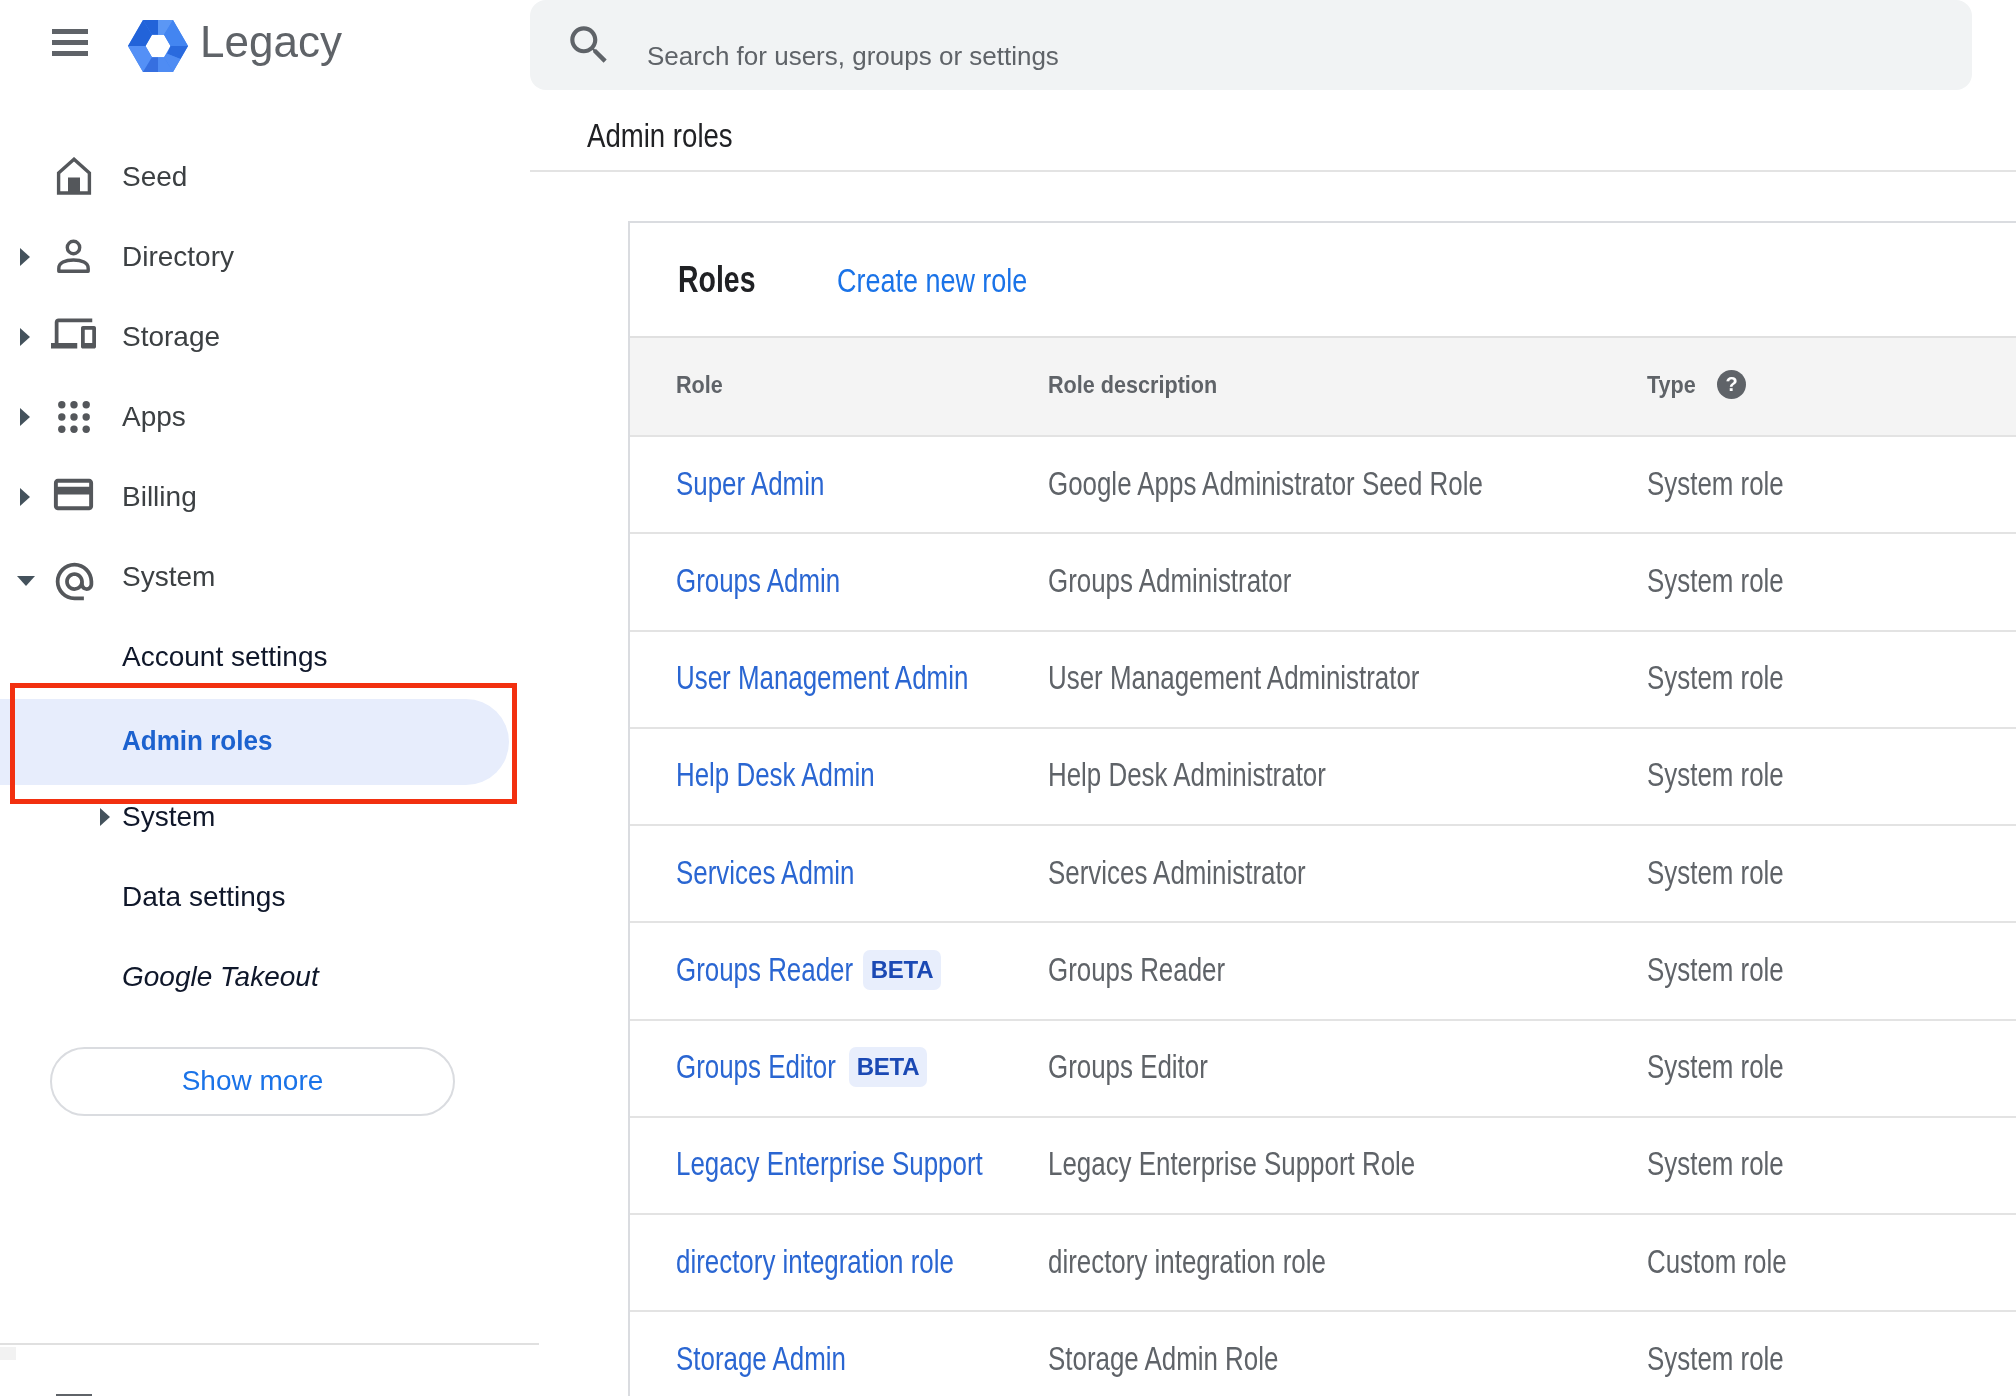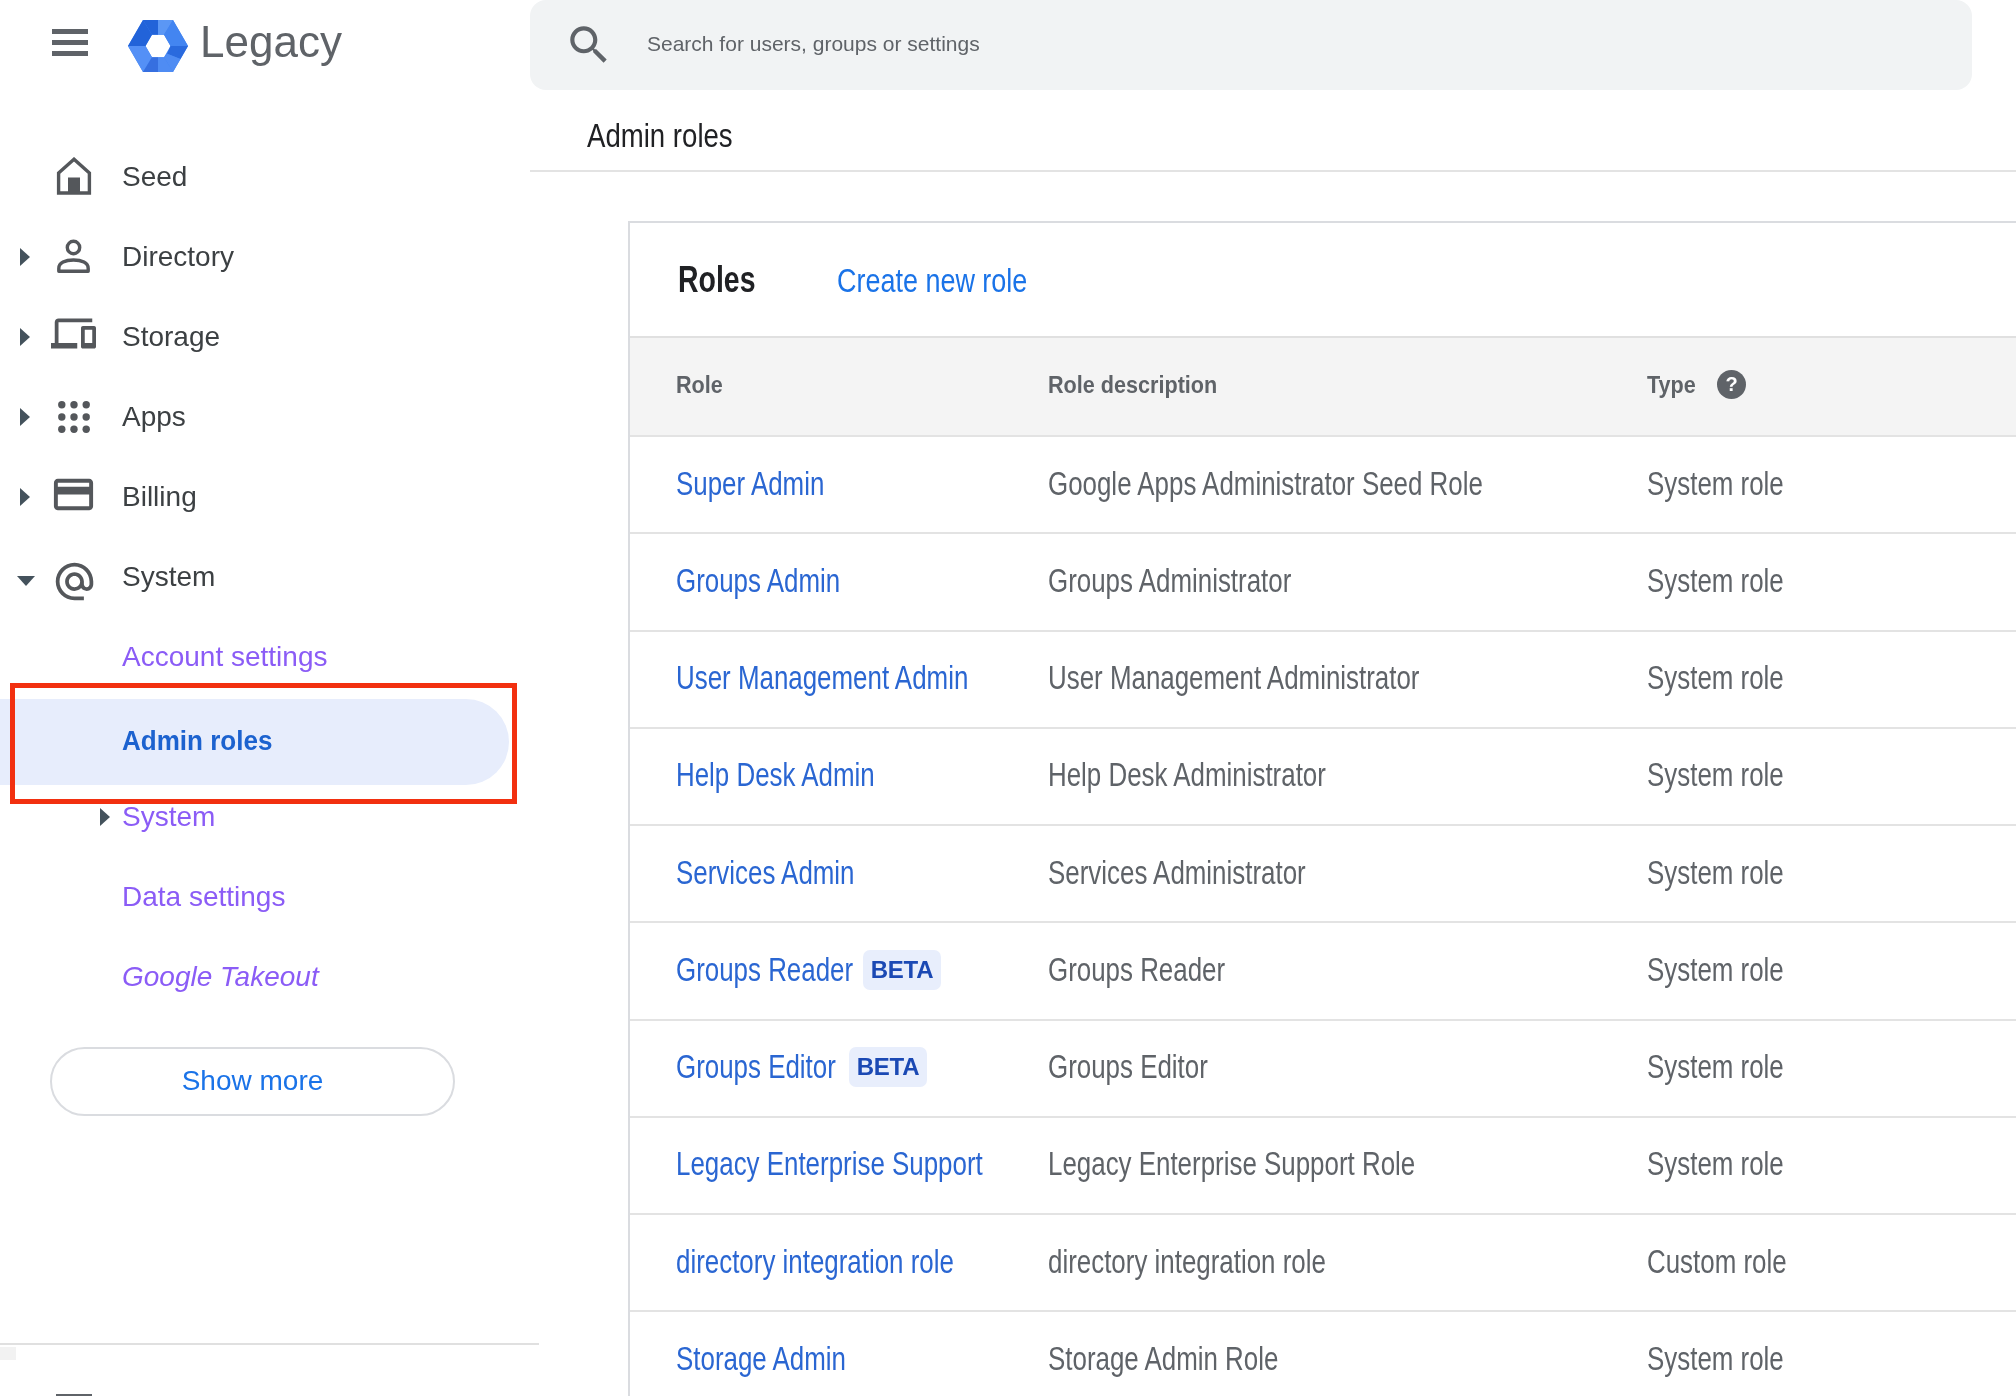--- a/index.html
+++ b/index.html
@@ -4,21 +4,21 @@
 <style>
 * { margin:0; padding:0; box-sizing:border-box; }
 html,body { width:2016px; height:1396px; background:#fff; font-family:"Liberation Sans",sans-serif; overflow:hidden; }
 .abs { position:absolute; }
 .txt { position:absolute; white-space:nowrap; }
 .hline { position:absolute; height:2px; }
 .vline { position:absolute; width:2px; }
 .tri-r { position:absolute; width:0; height:0; border-top:9px solid transparent; border-bottom:9px solid transparent; border-left:10px solid #44525c; }
 .tri-d { position:absolute; width:0; height:0; border-left:9px solid transparent; border-right:9px solid transparent; border-top:10px solid #44525c; }
 .navtxt { position:absolute; left:122px; height:40px; line-height:40px; font-size:28px; color:#3c4043; white-space:nowrap; }
-.subtxt { position:absolute; left:122px; height:40px; line-height:40px; font-size:28px; color:#8b5cf6; white-space:nowrap; }
+.subtxt { position:absolute; left:122px; height:40px; line-height:40px; font-size:28px; color:#0f172a; white-space:nowrap; }
 .rowlink { position:absolute; left:676px; height:44px; line-height:44px; font-size:33px; color:#2a66d2; white-space:nowrap; transform:scaleX(0.785); transform-origin:0 50%; }
 .rowdesc { position:absolute; left:1048px; height:44px; line-height:44px; font-size:33px; color:#5f6368; white-space:nowrap; transform:scaleX(0.785); transform-origin:0 50%; }
 .rowtype { position:absolute; left:1647px; height:44px; line-height:44px; font-size:33px; color:#5f6368; white-space:nowrap; transform:scaleX(0.785); transform-origin:0 50%; }
 .beta { position:absolute; width:78px; height:40px; background:#e8eefc; border-radius:7px; color:#1b49b4; font-size:24px; font-weight:bold; text-align:center; line-height:40px; letter-spacing:-0.3px; }
 .sep { position:absolute; left:630px; right:0; height:2px; background:#e3e3e3; }
 </style>
 </head>
 <body>
 
 <div class="abs" style="left:52px;top:29px;width:36px;height:5px;background:#5f6368;"></div>
@@ -36,21 +36,21 @@
   <polygon points="52.5,40 45,53 36,38.2 39.2,34.7" fill="#4f8cf3"></polygon>
   <polygon points="45,53 30,53 30,38.2 36,38.2" fill="#4f8cf3"></polygon>
   <polygon points="30,53 15,53 24,38.2 30,38.2" fill="#366fe0"></polygon>
 </svg>
 <div class="txt" style="left:200px;top:20px;height:44px;line-height:44px;font-size:44px;color:#5f6368;">Legacy</div>
 
 <div class="abs" style="left:530px;top:0px;width:1442px;height:90px;background:#f1f3f4;border-radius:16px;"></div>
 <svg class="abs" style="left:564px;top:20px;" width="50" height="50" viewBox="0 0 24 24" fill="#5f6368">
   <path d="M15.5 14h-.79l-.28-.27C15.41 12.59 16 11.11 16 9.5 16 5.91 13.09 3 9.5 3S3 5.91 3 9.5 5.91 16 9.5 16c1.61 0 3.09-.59 4.23-1.57l.27.28v.79l5 4.99L20.49 19l-4.99-5zm-6 0C7.01 14 5 11.99 5 9.5S7.01 5 9.5 5 14 7.01 14 9.5 11.99 14 9.5 14z"></path>
 </svg>
-<div class="txt" style="left:647px;top:22px;height:44px;line-height:44px;font-size:21px;color:#5f6368;">Search for users, groups or settings</div>
+<div class="txt" style="left:647px;top:34px;height:44px;line-height:44px;font-size:26px;color:#5f6368;">Search for users, groups or settings</div>
 
 <div class="txt" style="left:587px;top:114px;height:44px;line-height:44px;font-size:33px;color:#202124;transform:scaleX(0.836);transform-origin:0 50%;">Admin roles</div>
 <div class="hline" style="left:530px;width:1486px;top:170px;background:#e3e3e3;"></div>
 
 <div class="abs" style="left:0px;top:699px;width:509px;height:86px;background:#e7edfc;border-radius:0 43px 43px 0;"></div>
 <div class="abs" style="left:10px;top:683px;width:507px;height:121px;border:5px solid #f23010;"></div>
 
 <div class="tri-r" style="left:20px;top:248px;"></div>
 <div class="tri-r" style="left:20px;top:328px;"></div>
 <div class="tri-r" style="left:20px;top:408px;"></div>

